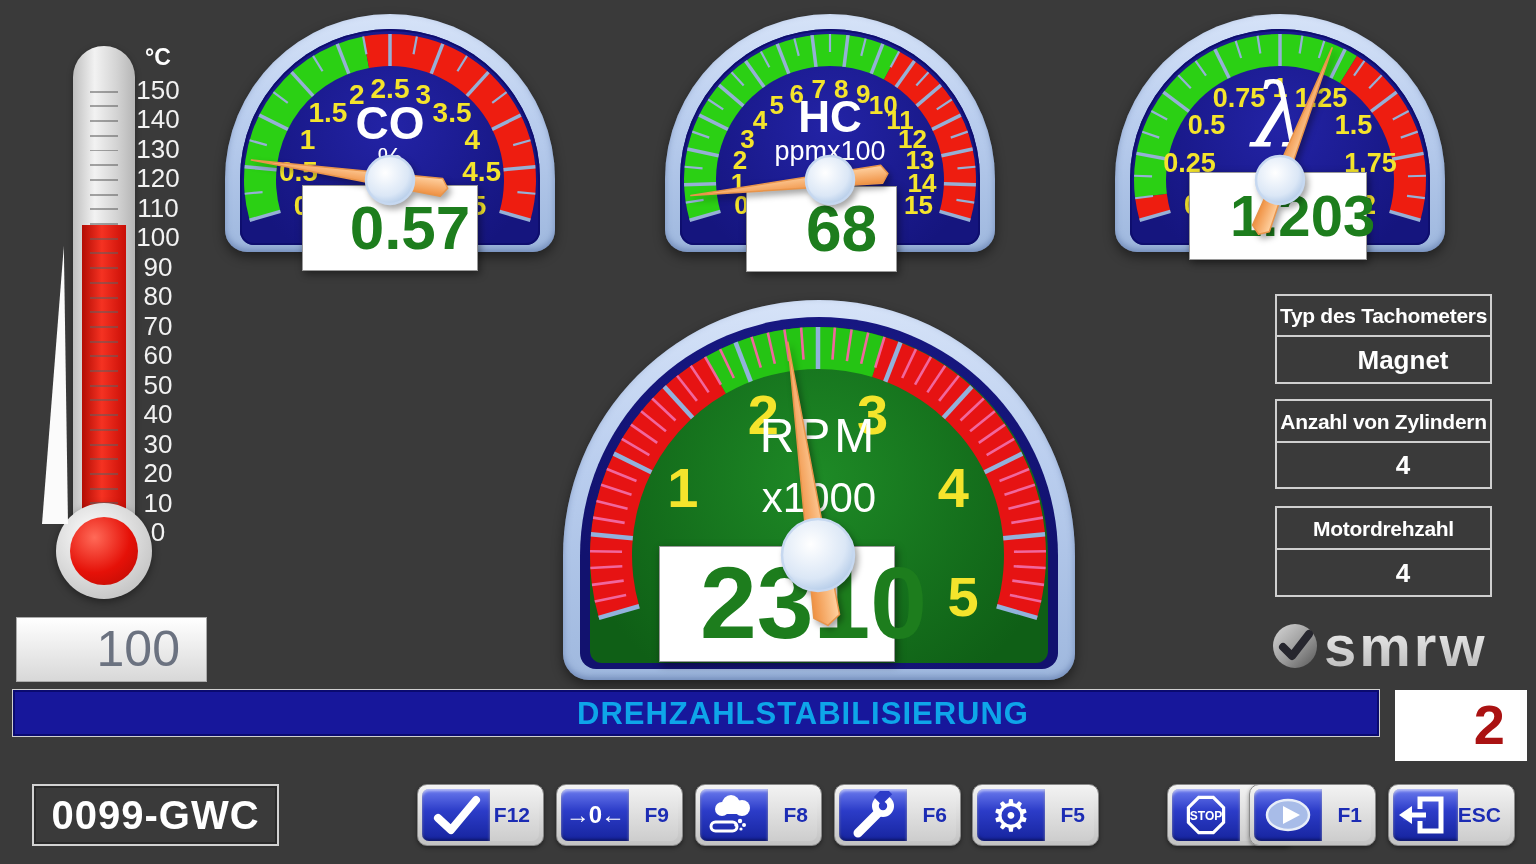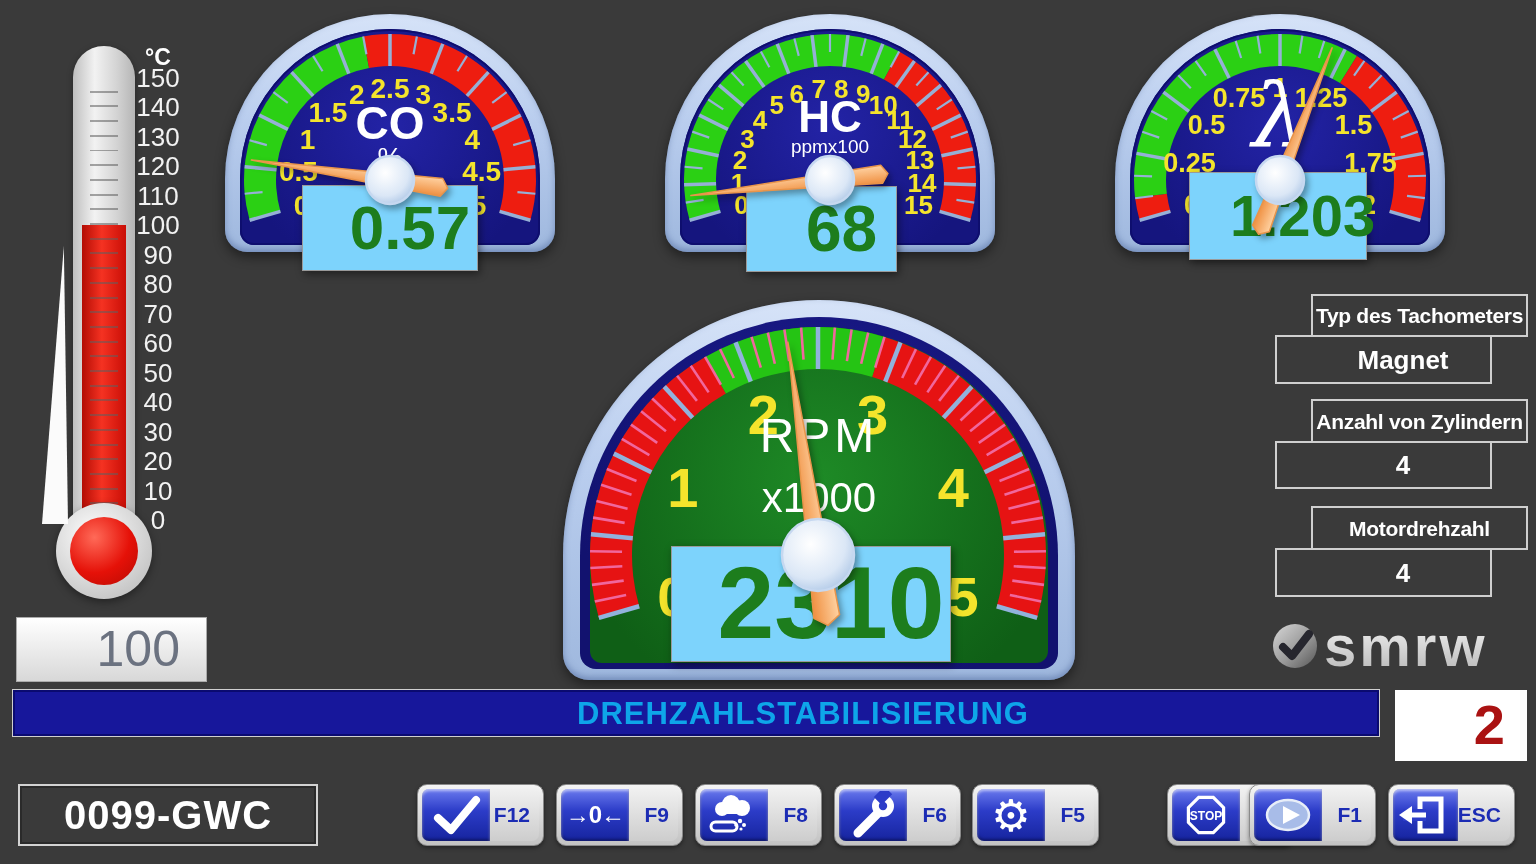--- a/index.html
+++ b/index.html
@@ -17,21 +17,21 @@
     background:linear-gradient(90deg,#b30c04,#f53222 45%,#c90e06); }
   .tube-ticks { position:absolute; left:90px; top:78px; width:28px; height:442px;
     background:repeating-linear-gradient(to bottom, transparent 0 12.7px, rgba(95,95,95,.55) 12.7px 14.7px); }
   .bulb-ring { position:absolute; left:56px; top:503px; width:96px; height:96px; border-radius:50%;
     background:radial-gradient(circle at 40% 35%, #ffffff, #d6d6d6 55%, #b4b4b4);
     box-shadow:0 3px 8px rgba(0,0,0,.4); }
   .bulb { position:absolute; left:70px; top:517px; width:68px; height:68px; border-radius:50%;
     background:radial-gradient(circle at 36% 30%, #ff6a58, #e51108 55%, #b60a02); }
   .wedge { position:absolute; left:42px; top:246px; width:26px; height:278px; background:#fbfbfb;
     clip-path:polygon(84% 0, 100% 100%, 0 100%); }
-  #therm-scale { position:absolute; left:132px; top:0; width:52px; height:600px; }
+  #therm-scale { position:absolute; left:132px; top:12px; width:52px; height:600px; }
   #therm-scale span { position:absolute; width:100%; text-align:center; color:#f2f2f2; font-size:26px; }
   .therm-unit { position:absolute; left:132px; top:44px; width:52px; text-align:center;
     color:#ffffff; font-size:23px; font-weight:bold; }
   .temp-box { position:absolute; left:16px; top:617px; width:191px; height:65px;
     background:linear-gradient(#ffffff,#d8d8d8); border:1px solid #aaa;
     color:#6b7280; font-size:50px; text-align:right; padding-right:26px; line-height:63px; }
   
   .gauge { position:absolute; }
   .dome { position:absolute; z-index:0;
     background:linear-gradient(180deg,#d6e3f8 0%,#b9cdee 45%,#9fb8de 100%);
@@ -47,50 +47,50 @@
   .face-green { position:absolute; z-index:1; left:27px; top:29px; width:458px; height:336px;
     border-radius:229px 229px 12px 12px;
     background:radial-gradient(circle at 50% 45%, #1e8a26, #0f5f16 85%); }
   .gauge svg { position:absolute; left:0; top:0; }
   .gauge-base { z-index:2; }
   .gauge-needle { z-index:5; pointer-events:none; filter:drop-shadow(3px 4px 3px rgba(0,0,0,.35)); }
   .gauge-title, .gauge-sub { position:absolute; z-index:3; width:100%; text-align:center; color:#fff; }
   .t-co  { top:84px;  font-size:46px; font-weight:600; }
   .s-co  { top:130px; font-size:28px; }
   .t-hc  { top:80px;  font-size:44px; font-weight:600; }
-  .s-hc  { top:124px; font-size:19px; }
+  .s-hc  { top:124px; font-size:27px; }
   .t-la  { top:52px;  font-size:88px; font-style:italic; font-family:"DejaVu Serif", serif; }
   .t-rpm { top:110px; font-size:48px; letter-spacing:4px; }
   .s-rpm { top:176px; font-size:42px; }
-  .value-box { position:absolute; z-index:4; background:#7dd3fc; border:1px solid #9a9a9a;
+  .value-box { position:absolute; z-index:4; background:#ffffff; border:1px solid #9a9a9a;
     color:#1d7d1d; font-weight:bold; text-align:center;
     box-shadow:2px 3px 8px rgba(0,0,0,.45);padding-left:40px; }
   .vb-co  { left:77px;  top:173px; width:176px; height:86px;  font-size:62px; line-height:84px; }
   .vb-hc  { left:81px;  top:174px; width:151px; height:86px;  font-size:64px; line-height:84px; }
   .vb-la  { left:74px;  top:160px; width:178px; height:88px;  font-size:58px; line-height:86px; }
-  .vb-rpm { left:108px; top:248px; width:280px; height:116px; font-size:102px; line-height:112px; }
+  .vb-rpm { left:96px; top:248px; width:236px; height:116px; font-size:102px; line-height:112px; }
   
   .pbox { position:absolute; left:1275px; width:217px; border:2px solid #cfcfcf;
     color:#fff; font-weight:bold; text-align:center; background:#3a3a3a; }
-  .pbox.lab { font-size:21px; letter-spacing:-0.3px;margin-left:36px; }
+  .pbox.lab { font-size:21px; letter-spacing:-0.3px; }
   .pbox.val { font-size:26px;padding-left:39px; }
   
   .logo { position:absolute; left:1272px; top:616px; height:60px; display:flex; align-items:center; }
   .logo-text { font-size:58px; font-weight:bold; color:#d9d9d9; letter-spacing:3px; margin-left:6px;
     background:linear-gradient(#f5f5f5,#b9b9b9); -webkit-background-clip:text; background-clip:text;
     -webkit-text-fill-color:transparent; line-height:54px; }
   
   .status-bar { position:absolute; left:12px; top:689px; width:1368px; height:48px;
     background:#17179b; border:1px solid #cfcfcf; box-shadow:inset 0 0 0 2px #0a0a70; }
   .status-text { position:absolute; left:577px; top:696px; color:#0ea5e9;
     font-size:31px; font-weight:bold; letter-spacing:1px; }
   .counter-box { position:absolute; left:1395px; top:690px; width:132px; height:71px; background:#fff;
     color:#aa1212; font-size:56px; font-weight:bold; text-align:right; padding-right:22px; line-height:69px; }
   
-  .plate { position:absolute; left:18px; top:784px; width:300px; height:62px;
+  .plate { position:absolute; left:32px; top:784px; width:247px; height:62px;
     border:2px solid #d2d2d2; box-shadow:inset 0 0 0 2px #2a2a2a;
     color:#fff; font-size:40px; font-weight:bold; text-align:center; line-height:58px; letter-spacing:1px; }
   .fbtn { position:absolute; top:784px; width:127px; height:62px; border:1px solid #8a8a8a;
     border-radius:10px; background:linear-gradient(#f4f4f4,#c2c2c2); padding:4px; cursor:pointer;
     box-shadow:0 2px 4px rgba(0,0,0,.4); display:flex; }
   .fbtn-ic { width:58%; height:100%; border-radius:7px 0 0 7px;
     background:linear-gradient(180deg,#6a7aee 0%,#2c3cc8 42%,#16249e 100%);
     box-shadow:inset 0 2px 3px rgba(255,255,255,.55), inset 0 -2px 3px rgba(0,0,30,.4);
     display:flex; align-items:center; justify-content:center; color:#fff; }
   .fbtn-lb { flex:1; border-radius:0 7px 7px 0;

